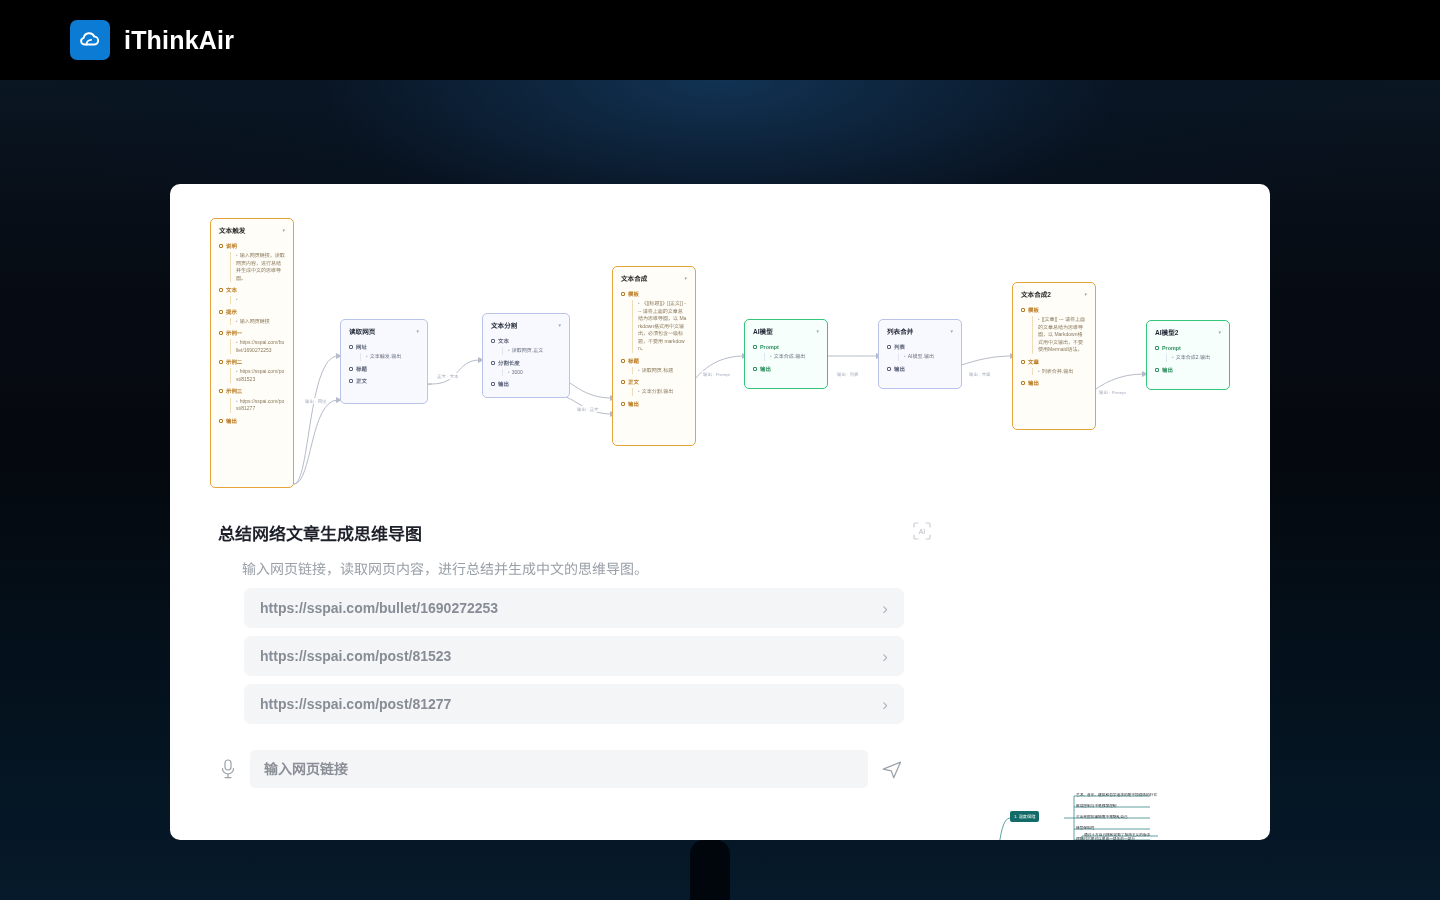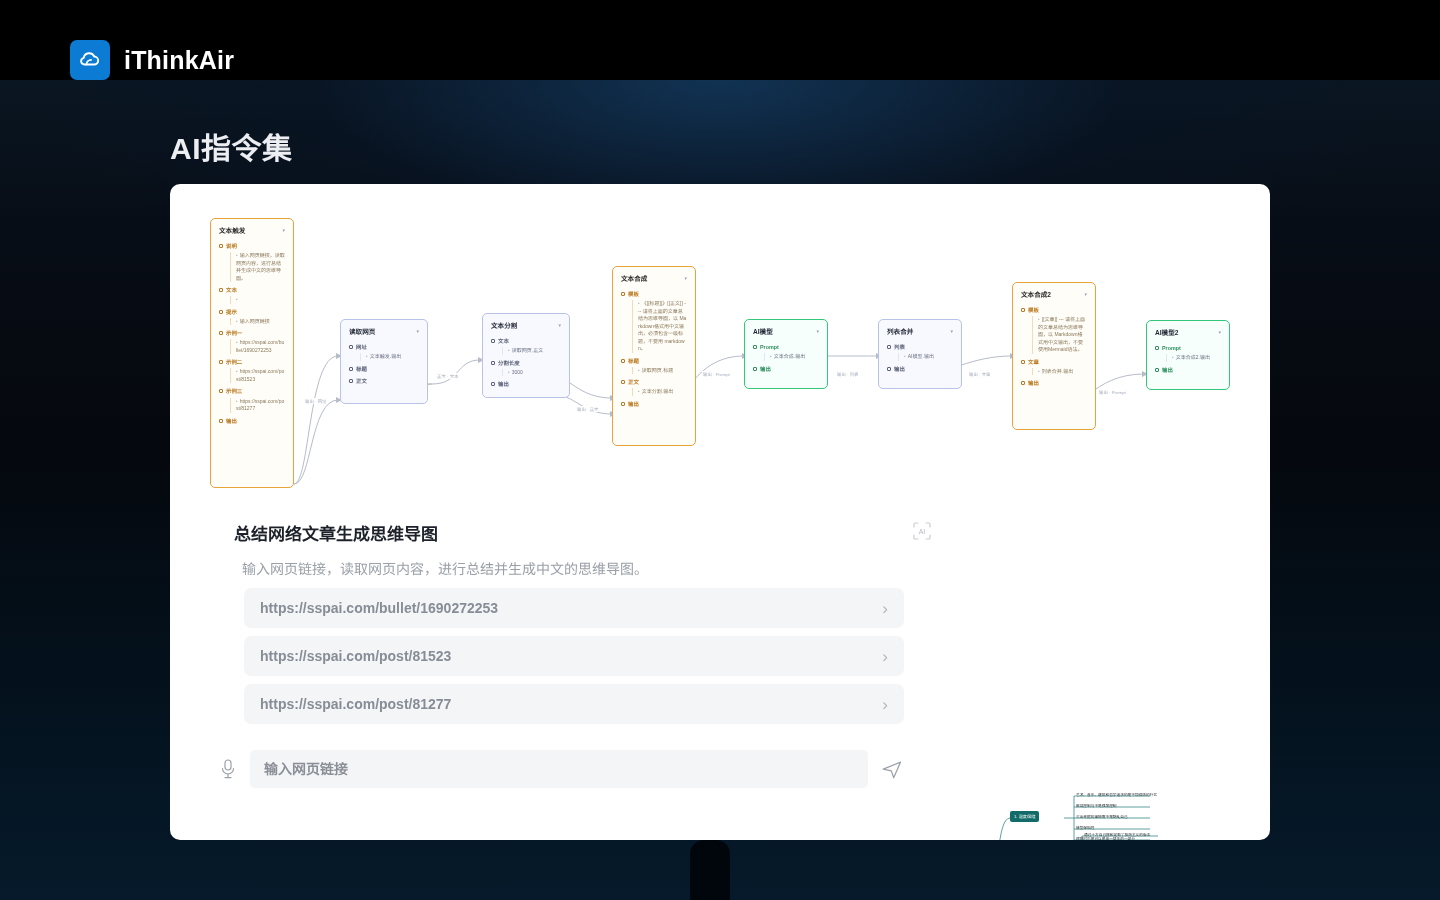--- a/index.html
+++ b/index.html
@@ -45,21 +45,21 @@
   }
   .silhouette {
     position: absolute; left: 690px; top: 840px; width: 40px; height: 60px;
     background: #01060c; border-radius: 14px 14px 0 0;
   }
   .pole { position: absolute; left: 712px; top: 836px; width: 5px; height: 64px; background: #01060c; }
 
   
   .header {
     position: absolute; left: 0; top: 0; width: 1440px; height: 80px;
-    background: #000; display: flex; align-items: flex-end;
+    background: #000; display: flex; align-items: center;
     padding: 0 70px 0 70px; z-index: 5;
   }
   .brand { display: flex; align-items: center; gap: 14px; }
   .logo-tile {
     width: 40px; height: 40px; border-radius: 7px; background: #0c7bd4;
     display: flex; align-items: center; justify-content: center;
   }
   .brand-name { color: #fff; font-size: 25px; font-weight: bold; letter-spacing: .2px; }
   .nav { margin-left: auto; display: flex; align-items: center; gap: 48px; }
   .nav-item {
@@ -112,21 +112,21 @@
   .node.orange .field-val { border-left-color: #f0dcb8; color: #8b7a5e; }
   .field-val .dash { color: #b8bdc9; margin-right: 2px; }
   .edge-label {
     position: absolute; font-size: 4.4px; color: #a6adbd; background: #fff;
     padding: 0 1px; white-space: nowrap;
   }
 
   
   .detail { position: absolute; left: 0; top: 318px; width: 1100px; height: 338px; }
   .detail-title {
-    position: absolute; left: 64px; top: 18px;
+    position: absolute; left: 48px; top: 18px;
     font-size: 17px; font-weight: bold; color: #1d2129;
   }
   .ai-badge { position: absolute; left: 742px; top: 19px; width: 20px; height: 20px; }
   .detail-sub {
     position: absolute; left: 72px; top: 56px; font-size: 14px; color: #9aa0a8;
   }
   .url-list { position: absolute; left: 74px; top: 86px; width: 660px; }
   .url-row {
     height: 40px; background: #f4f5f7; border-radius: 7px; margin-bottom: 8px;
     display: flex; align-items: center; padding: 0 16px 0 16px; cursor: pointer;
@@ -176,21 +176,20 @@
       <span class="logo-tile">
         <svg width="26" height="26" viewBox="0 0 26 26">
           <path d="M7.5 17.5h9.5a4 4 0 0 0 .3-8 5.6 5.6 0 0 0-10.6 1.3A3.4 3.4 0 0 0 7.5 17.5z" fill="none" stroke="#ffffff" stroke-width="1.9" stroke-linejoin="round"></path>
           <path d="M9.5 17.5c0-2.6 2.1-4.7 4.7-4.7" fill="none" stroke="#ffffff" stroke-width="1.7" stroke-linecap="round"></path>
         </svg>
       </span>
       <span class="brand-name">iThinkAir</span>
     </div>
   </div>
 
-  <div class="page-title">AI指令集</div>
 
   <div class="card">
 
     <div class="flow">
       <svg class="edges">
         <g fill="none" stroke="#b7bcc9" stroke-width="1">
           <path d="M124,300 C140,300 138,172 168,172"></path>
           <path d="M124,300 C142,300 140,216 168,216"></path>
           <path d="M218,186 C250,186 240,200 262,200"></path>
           <path d="M218,214 C250,214 250,200 262,200"></path>

